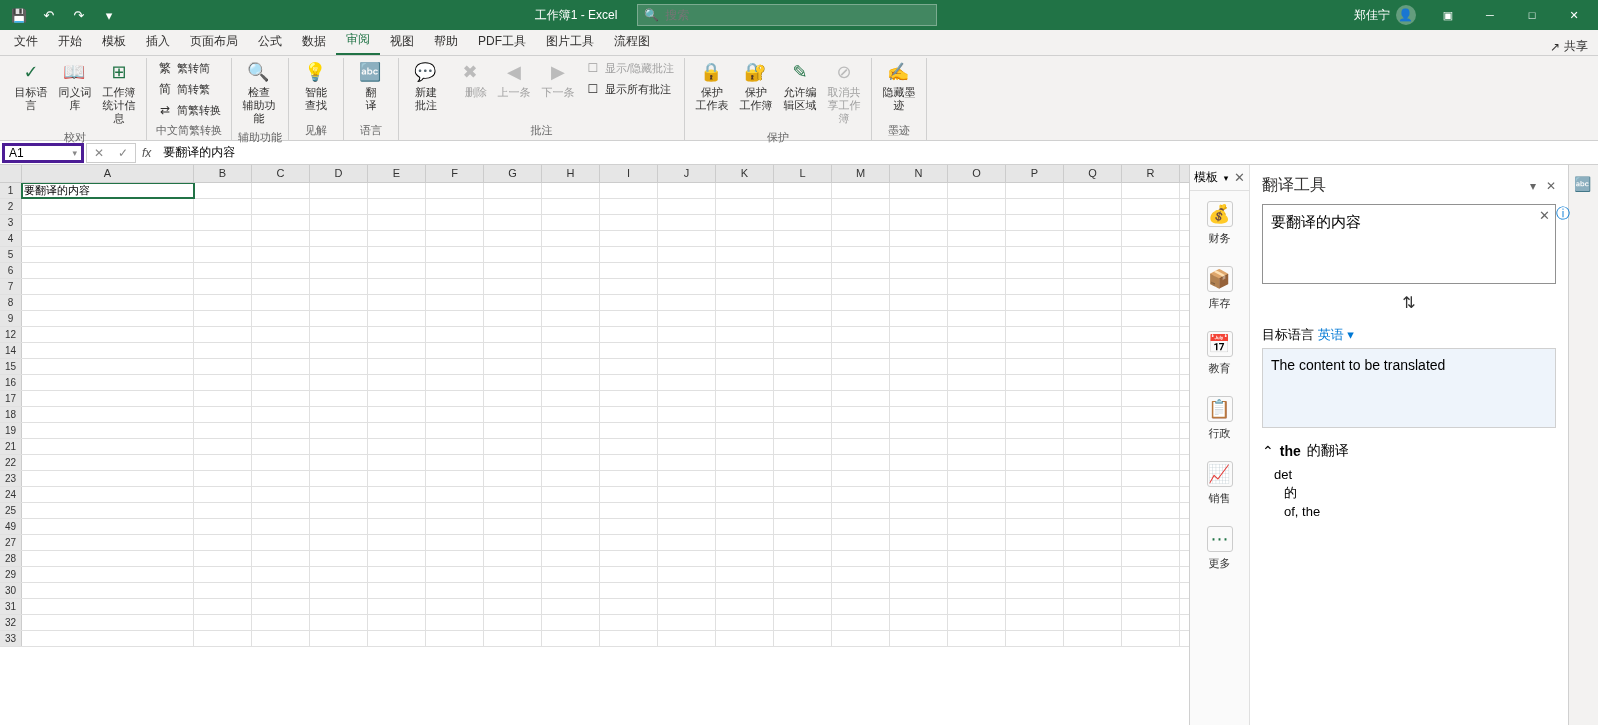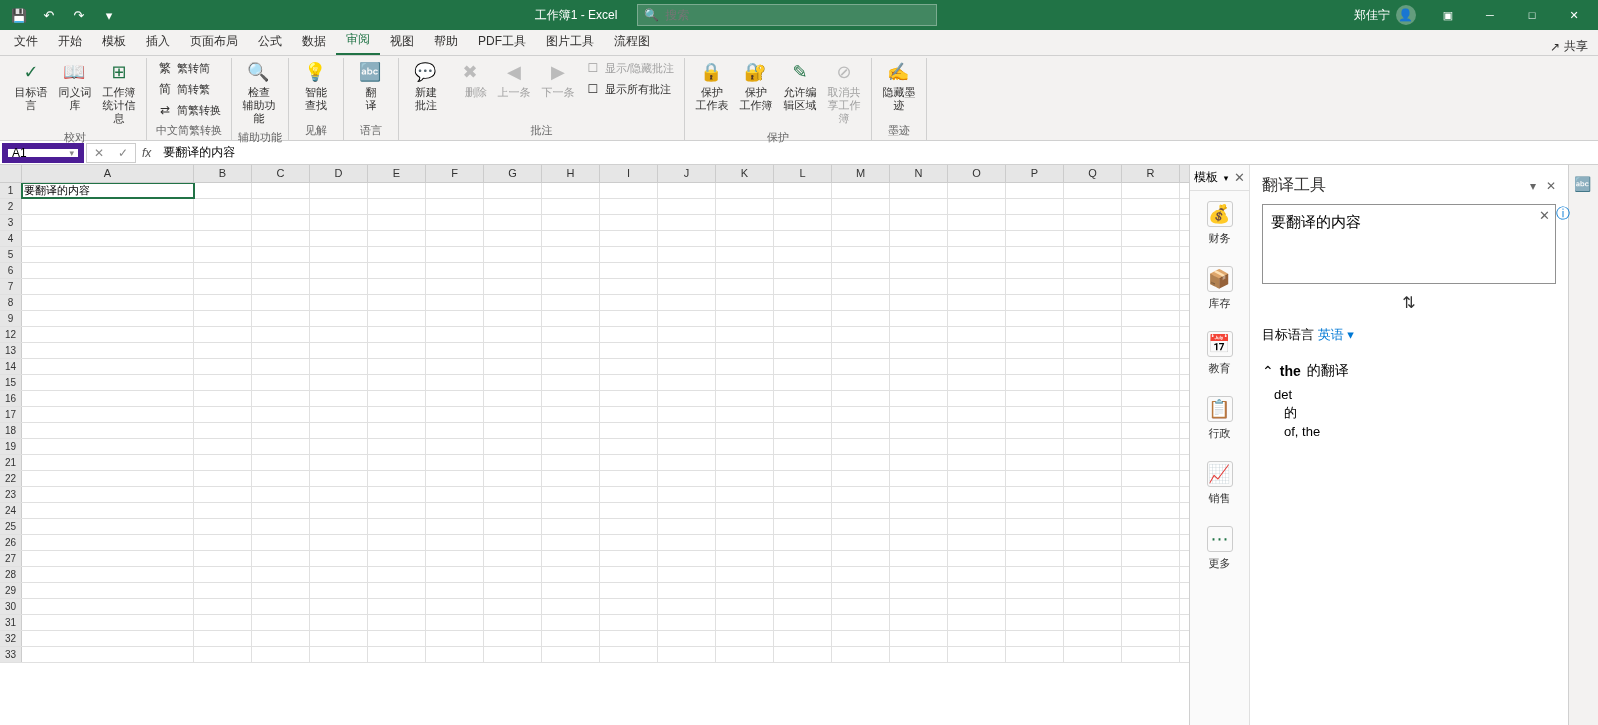--- a/index.html
+++ b/index.html
@@ -32,21 +32,21 @@
 .rb-big { width: 42px; display: flex; flex-direction: column; align-items: center; gap: 2px; padding: 2px; cursor: pointer; text-align: center; }
 .rb-big-icon { width: 28px; height: 24px; display: flex; align-items: center; justify-content: center; font-size: 18px; color: #217346; }
 .rb-big-label { font-size: 11px; color: #323130; line-height: 1.2; }
 .rb-small-col { display: flex; flex-direction: column; gap: 1px; }
 .rb-small { display: flex; align-items: center; gap: 4px; padding: 2px 4px; cursor: pointer; font-size: 11px; color: #323130; white-space: nowrap; }
 .rb-small.disabled { color: #a0a0a0; }
 .rb-small-icon { width: 16px; height: 16px; display: flex; align-items: center; justify-content: center; font-size: 12px; }
 
 
 .formula-bar { height: 24px; border-bottom: 1px solid #d0d0d0; display: flex; align-items: center; background: #fff; }
-.name-box { width: 82px; border: 6px solid #4c1d95; margin: 2px; padding: 0 4px; font-size: 12px; height: 20px; display: flex; align-items: center; justify-content: space-between; }
+.name-box { width: 82px; border: 3px solid #4c1d95; margin: 2px; padding: 0 4px; font-size: 12px; height: 20px; display: flex; align-items: center; justify-content: space-between; }
 .fb-btns { display: flex; border: 1px solid #ccc; margin: 2px 0; height: 20px; }
 .fb-btn { width: 24px; display: flex; align-items: center; justify-content: center; color: #888; cursor: pointer; font-size: 12px; }
 .fx-label { padding: 0 6px; font-style: italic; color: #555; font-size: 12px; }
 .formula-input { flex: 1; border: none; outline: none; padding: 0 6px; font-size: 12px; height: 20px; }
 
 
 .main-area { display: flex; height: calc(725px - 30px - 26px - 85px - 24px); }
 
 
 .sheet-wrap { width: 1190px; border-right: 1px solid #d0d0d0; position: relative; overflow: hidden; }
@@ -500,41 +500,20 @@
           <div class="cell col-n"></div>
           <div class="cell col-n"></div>
           <div class="cell col-n"></div>
           <div class="cell col-n"></div>
           <div class="cell col-n"></div>
           <div class="cell col-n"></div>
           <div class="cell col-n"></div>
           <div class="cell col-n"></div>
         </div>
         <div class="row">
-          <div class="row-h">13</div>
-          <div class="cell col-a"></div>
-          <div class="cell col-n"></div>
-          <div class="cell col-n"></div>
-          <div class="cell col-n"></div>
-          <div class="cell col-n"></div>
-          <div class="cell col-n"></div>
-          <div class="cell col-n"></div>
-          <div class="cell col-n"></div>
-          <div class="cell col-n"></div>
-          <div class="cell col-n"></div>
-          <div class="cell col-n"></div>
-          <div class="cell col-n"></div>
-          <div class="cell col-n"></div>
-          <div class="cell col-n"></div>
-          <div class="cell col-n"></div>
-          <div class="cell col-n"></div>
-          <div class="cell col-n"></div>
-          <div class="cell col-n"></div>
-        </div>
-        <div class="row">
           <div class="row-h">14</div>
           <div class="cell col-a"></div>
           <div class="cell col-n"></div>
           <div class="cell col-n"></div>
           <div class="cell col-n"></div>
           <div class="cell col-n"></div>
           <div class="cell col-n"></div>
           <div class="cell col-n"></div>
           <div class="cell col-n"></div>
           <div class="cell col-n"></div>
@@ -752,21 +731,21 @@
           <div class="cell col-n"></div>
           <div class="cell col-n"></div>
           <div class="cell col-n"></div>
           <div class="cell col-n"></div>
           <div class="cell col-n"></div>
           <div class="cell col-n"></div>
           <div class="cell col-n"></div>
           <div class="cell col-n"></div>
         </div>
         <div class="row">
-          <div class="row-h">26</div>
+          <div class="row-h">49</div>
           <div class="cell col-a"></div>
           <div class="cell col-n"></div>
           <div class="cell col-n"></div>
           <div class="cell col-n"></div>
           <div class="cell col-n"></div>
           <div class="cell col-n"></div>
           <div class="cell col-n"></div>
           <div class="cell col-n"></div>
           <div class="cell col-n"></div>
           <div class="cell col-n"></div>
@@ -979,20 +958,23 @@
     </div>
 
     <div class="swap-row">⇅</div>
 
     <div class="lang-row">
       <span>目标语言</span>
       <span class="lang-link">
         <span>英语</span> ▾
       </span>
     </div>
+    <div class="output-box">
+      <span>The content to be translated</span>
+    </div>
 
     <div class="dict-section">
       <div class="dict-header">
         <span>⌃</span>
         <b>the</b>
         <span>的翻译</span>
       </div>
       <div class="dict-body">
         <div>det</div>
         <div style="padding-left:10px">的</div>

